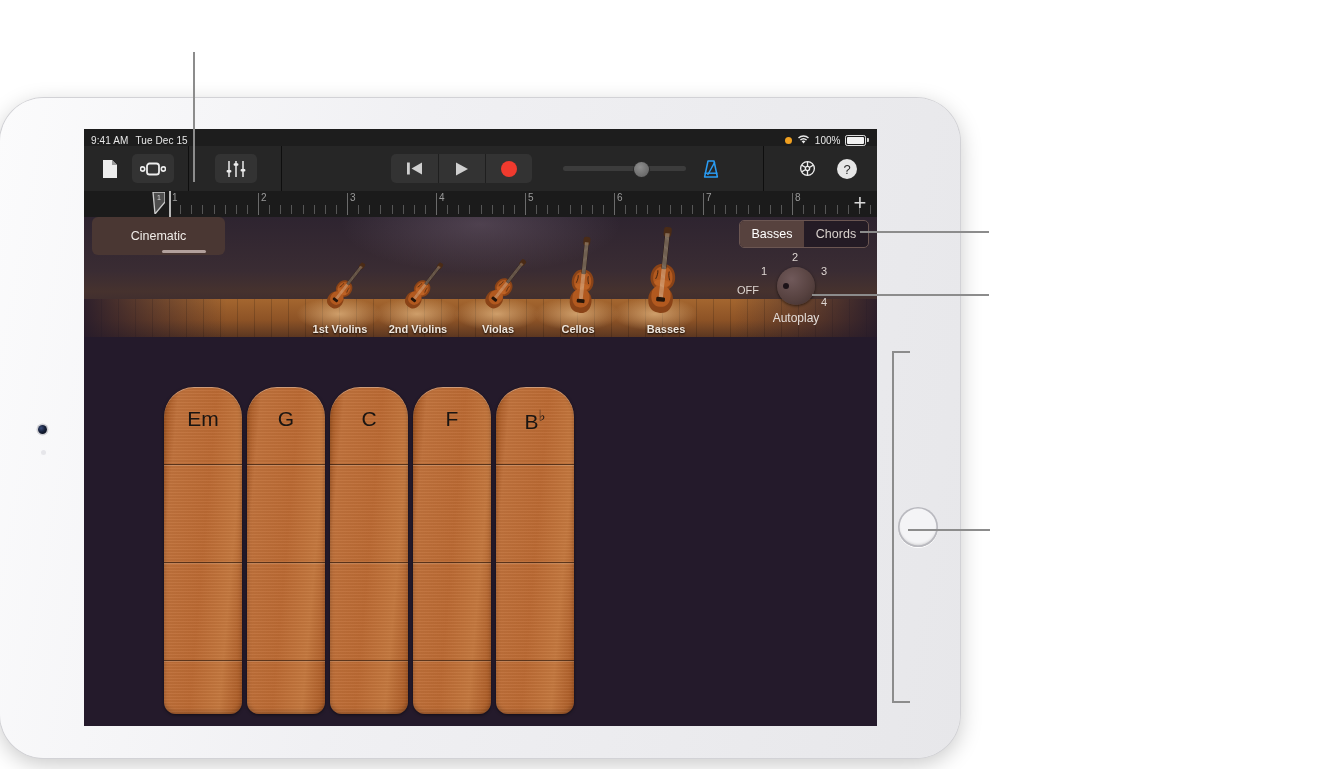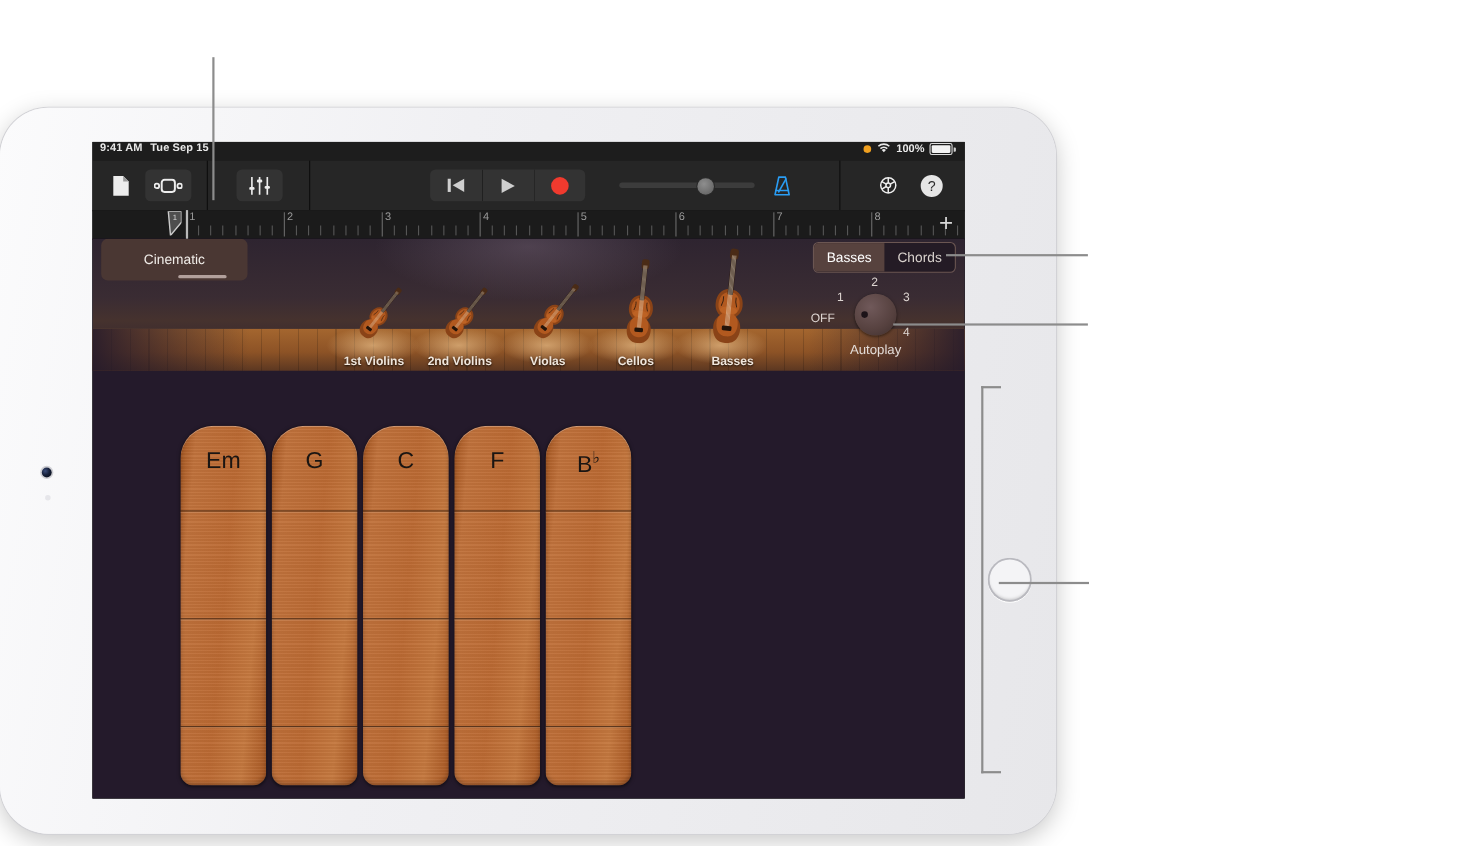--- a/index.html
+++ b/index.html
@@ -22,21 +22,21 @@
   #home-btn{position:absolute;left:898px;top:409px;width:40px;height:40px;border-radius:50%;
         background:#f4f4f6;
         box-shadow:inset 0 0 0 1.6px #b9b9bf, inset 0 -2px 3px rgba(0,0,0,.22),
                    0 1px 0 rgba(255,255,255,.9);}
 
   
   #app{position:absolute;inset:0;background:#191919;}
 
   
   #statusbar{position:absolute;left:0;top:0;width:100%;height:17px;
-      background:#1d1d1d;color:#e8e8e8;font-size:10px;display:flex;align-items:flex-start;font-weight:bold;}
+      background:#1d1d1d;color:#e8e8e8;font-size:10px;display:flex;align-items:flex-end;}
   #sb-left{margin-left:7px;display:flex;gap:7px;white-space:nowrap;letter-spacing:.1px;}
   #sb-right{margin-left:auto;margin-right:8px;display:flex;align-items:center;gap:5px;font-size:10px;}
   .rec-dot{width:7px;height:7px;border-radius:50%;background:#f0a020;display:inline-block;}
   .batt{width:19px;height:9px;border:1.1px solid #dcdcdc;border-radius:2.2px;position:relative;}
   .batt::after{content:"";position:absolute;left:1px;top:1px;right:1px;bottom:1px;background:#f2f2f2;border-radius:1px;}
   .batt-cap{width:1.6px;height:4px;background:#cfcfcf;border-radius:0 1px 1px 0;margin-left:1px;}
 
   
   #toolbar{position:absolute;left:0;top:17px;width:100%;height:45px;background:#262626;
       border-bottom:1px solid #0d0d0d;}
@@ -145,21 +145,21 @@
   <div id="camera"></div>
   <div id="amb-sensor"></div>
   <div id="home-btn"></div>
 
   <div id="screen">
     <div id="app">
 
       <div id="statusbar">
         <div id="sb-left">
           <span>9:41 AM</span>
-          <span>Tue Sep 15</span>
+          <span>Tue Dec 15</span>
         </div>
         <div id="sb-right">
           <span class="rec-dot"></span>
           <span>
             <svg width="13" height="10" viewBox="0 0 13 10">
               <path d="M6.5 9.4 4.6 7.3a2.9 2.9 0 0 1 3.8 0z" fill="#e8e8e8"></path>
               <path d="M2.9 5.5a5.4 5.4 0 0 1 7.2 0l-1 1.1a4 4 0 0 0-5.2 0z" fill="#e8e8e8"></path>
               <path d="M1 3.4a8.2 8.2 0 0 1 11 0l-1 1.1a6.8 6.8 0 0 0-9 0z" fill="#e8e8e8"></path>
             </svg>
           </span>

